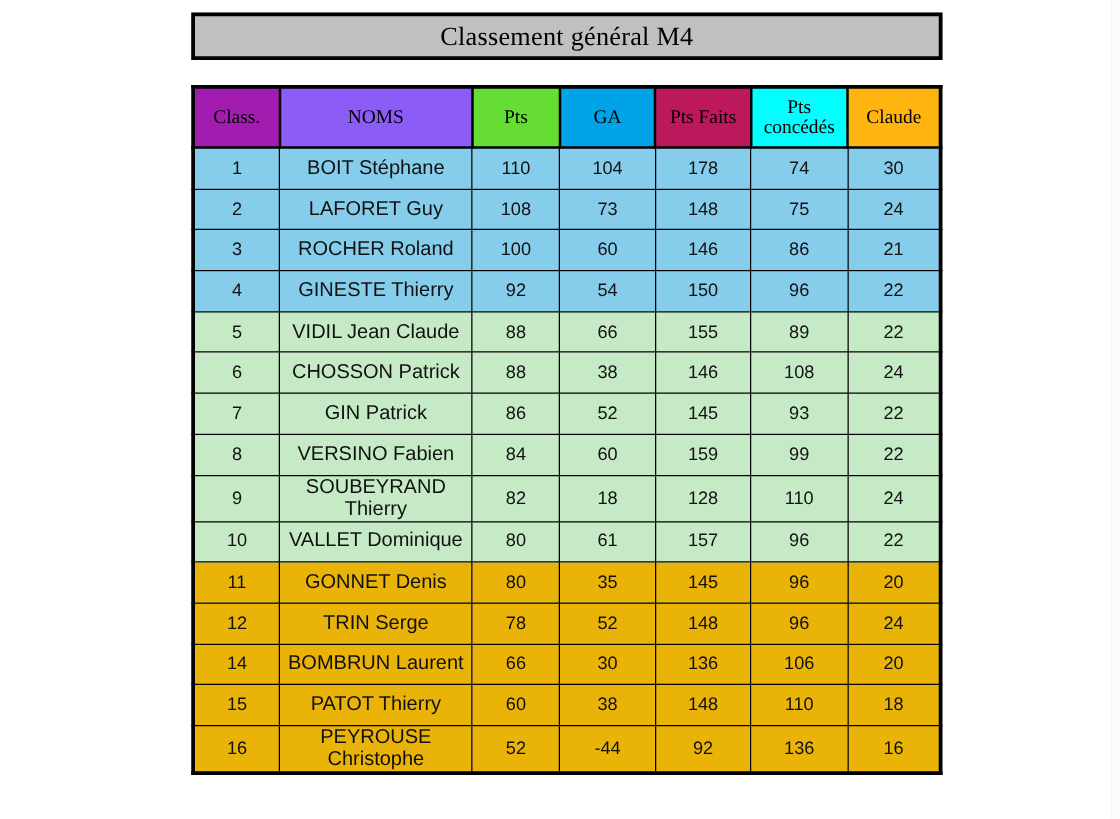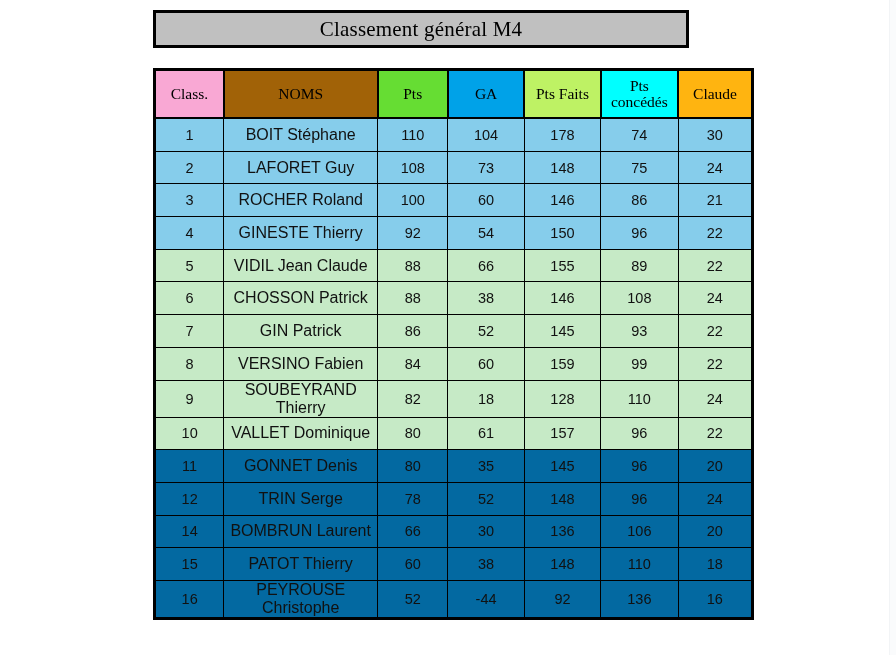--- a/index.html
+++ b/index.html
@@ -29,21 +29,21 @@
   #page-wrap {
     position: absolute;
     left: 153px;
     top: 10px;
     width: 601px;
   }
 
   
   #title-banner {
     box-sizing: border-box;
-    width: 536px;
+    width: 601px;
     height: 38px;
     background: #c0c0c0;
     border: 3px solid #000000;
     display: flex;
     align-items: center;
     justify-content: center;
   }
   #title-text {
     font-family: "Liberation Serif", "DejaVu Serif", serif;
     font-size: 21px;
@@ -80,40 +80,40 @@
 
   
   #table-head th {
     height: 46px;
     font-family: "Liberation Serif", "DejaVu Serif", serif;
     font-size: 15.5px;
     color: #000000;
     border: 2px solid #000000;
     line-height: 1.05;
   }
-  th.h-rank  { background: #f9a8d4; }
-  th.h-name  { background: #a16207; color: #ffffff; }
+  th.h-rank  { background: #a21caf; }
+  th.h-name  { background: #8b5cf6; color: #ffffff; }
   th.h-pts   { background: #66dd33; }
   th.h-ga    { background: #00a2e8; }
-  th.h-faits { background: #bef264; font-size: 14.5px; }
+  th.h-faits { background: #be185d; font-size: 14.5px; }
   th.h-conc  { background: #00ffff; font-size: 14.5px; }
   th.h-bonus { background: #ffb410; }
 
   
   #table-body td {
     height: 31.7px;
     font-size: 14.5px;
     color: #111111;
     font-family: "Liberation Sans", sans-serif;
   }
   #table-body td.name-cell { font-size: 16px; }
 
   tr.tier-blue  td { background: #86cdeb; }
   tr.tier-green td { background: #c6eac6; }
-  tr.tier-white td { background: #0369a1; }
+  tr.tier-white td { background: #eab308; }
 </style>
 </head>
 <body>
 
 <div id="scrollbar-gutter"></div>
 
 <div id="page-wrap">
 
   <div id="title-banner">
     <span id="title-text">Classement général M4</span>

